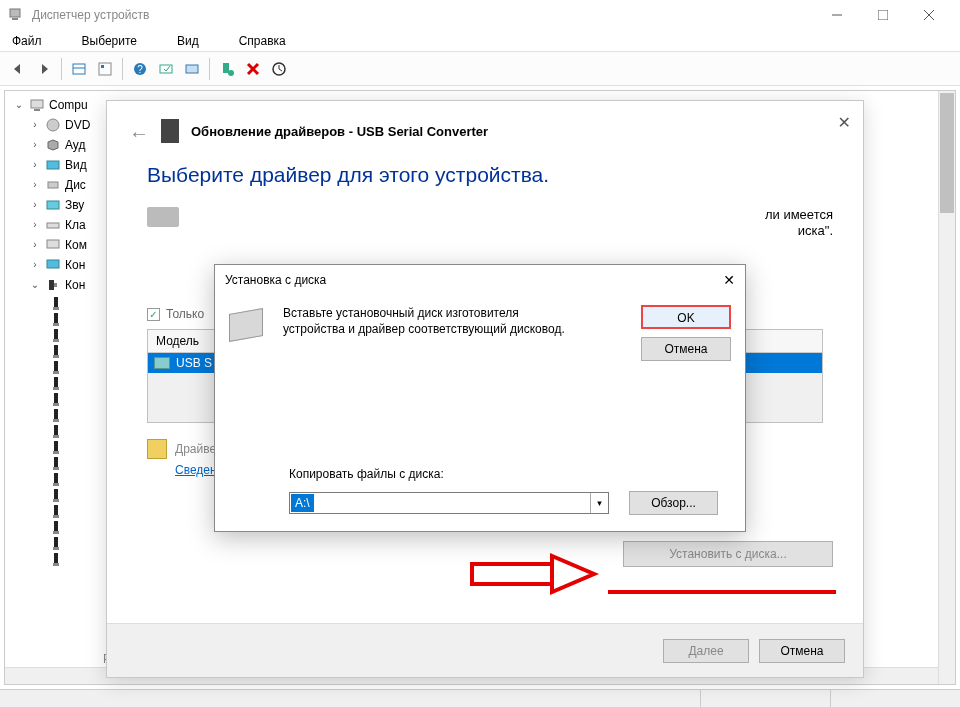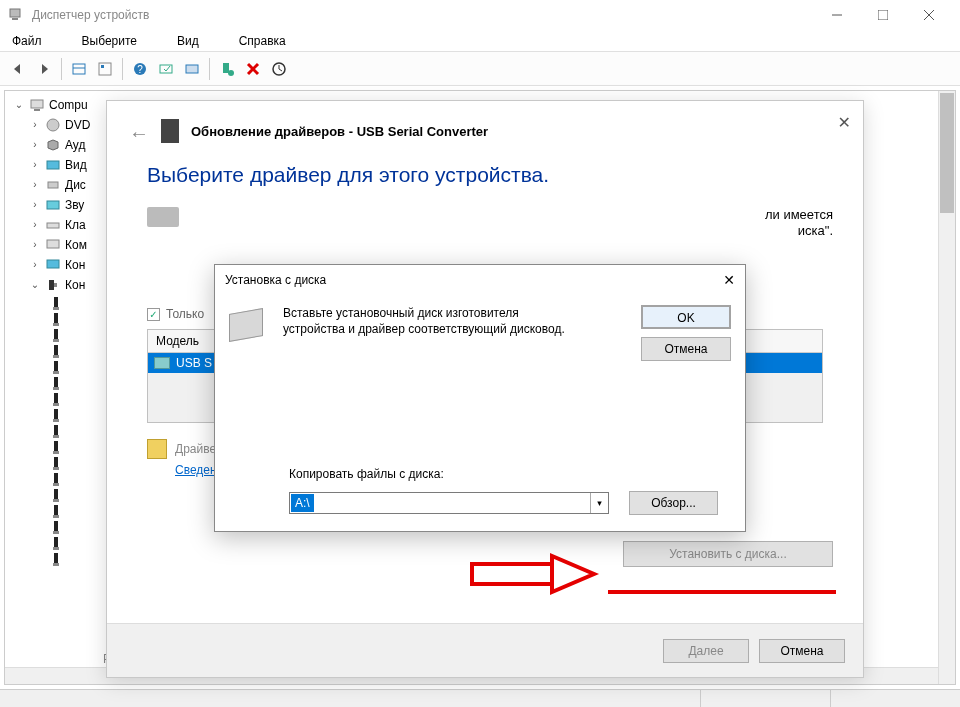--- a/index.html
+++ b/index.html
@@ -201,21 +201,21 @@
 .diskdlg .titlebar2 .x { font-size:14px; }
 .diskdlg .content {
   display:flex;
   padding: 10px 14px 0 14px;
   gap: 14px;
 }
 .disk-icon { width:40px; height:36px; }
 .disk-icon .box { width:34px; height:28px; background:#d8d8d8; transform:skewY(-10deg); border:1px solid #999; margin-top:6px; }
 .instr-text { font-size:12px; line-height:16px; width: 300px; }
 .btn-col { display:flex; flex-direction:column; gap:8px; margin-left:auto; }
-.btn.primary { border:2px solid #a3a3a3; background:#e7f1fb; }
+.btn.primary { border:2px solid #ef4444; background:#e7f1fb; }
 .path-row {
   position:absolute;
   bottom: 16px;
   left: 74px;
   display:flex;
   align-items:center;
   gap: 20px;
 }
 .path-label {
   position:absolute;

